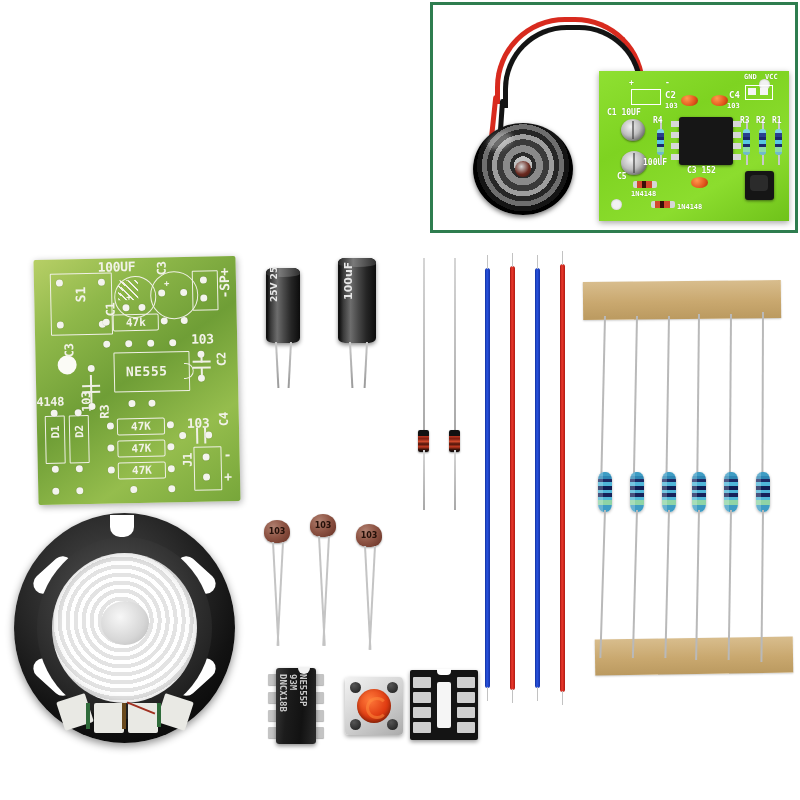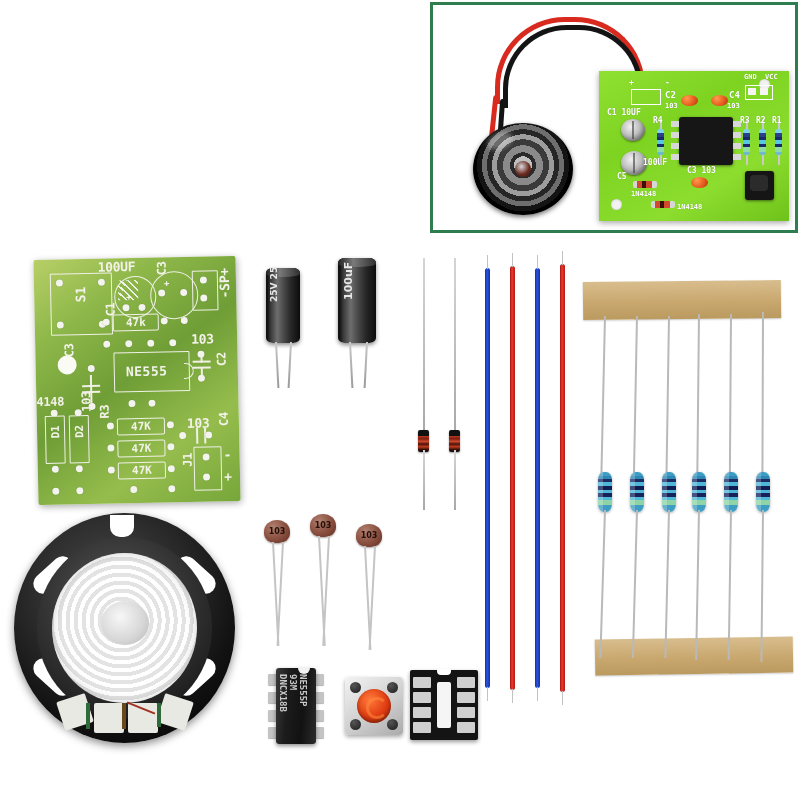--- a/index.html
+++ b/index.html
@@ -257,21 +257,21 @@
         </div>
       <div class="ins-res" style="left:176px;top:58px;">
         <div class="lead" style="top:-10px;"></div>
           <div class="lead" style="bottom:-10px;"></div>
         </div>
       <span class="sk" style="left:141px;top:46px;font-size:8px;">R3</span>
       <span class="sk" style="left:157px;top:46px;font-size:8px;">R2</span>
       <span class="sk" style="left:173px;top:46px;font-size:8px;">R1</span>
 
       <div class="ins-cer" style="left:92px;top:106px;"></div>
-      <span class="sk" style="left:88px;top:96px;font-size:8px;">C3 103</span>
+      <span class="sk" style="left:88px;top:96px;font-size:8px;">C3 152</span>
 
       <div class="ins-diode" style="left:34px;top:110px;"></div>
       <div class="ins-diode" style="left:52px;top:130px;"></div>
       <span class="sk" style="left:32px;top:120px;font-size:7px;">1N4148</span>
       <span class="sk" style="left:78px;top:133px;font-size:7px;">1N4148</span>
 
       <div class="ins-sw"></div>
     </div>
   </div>
 

